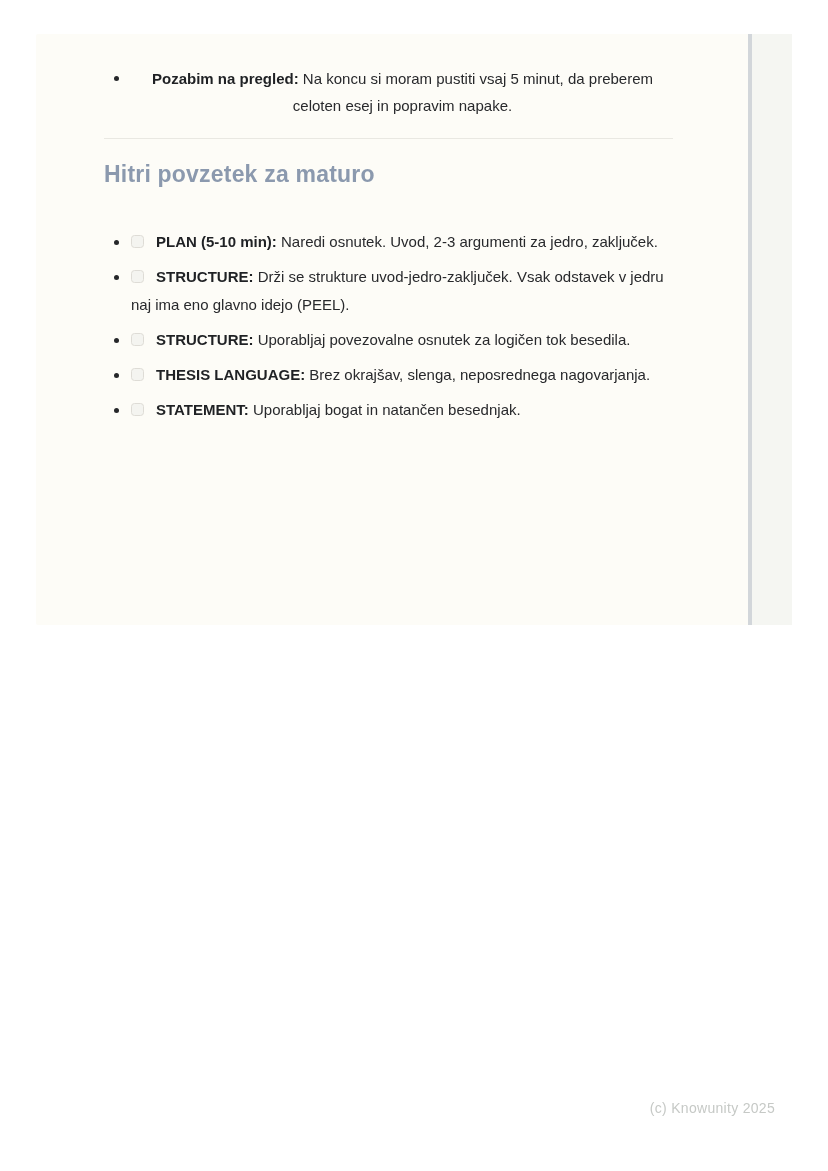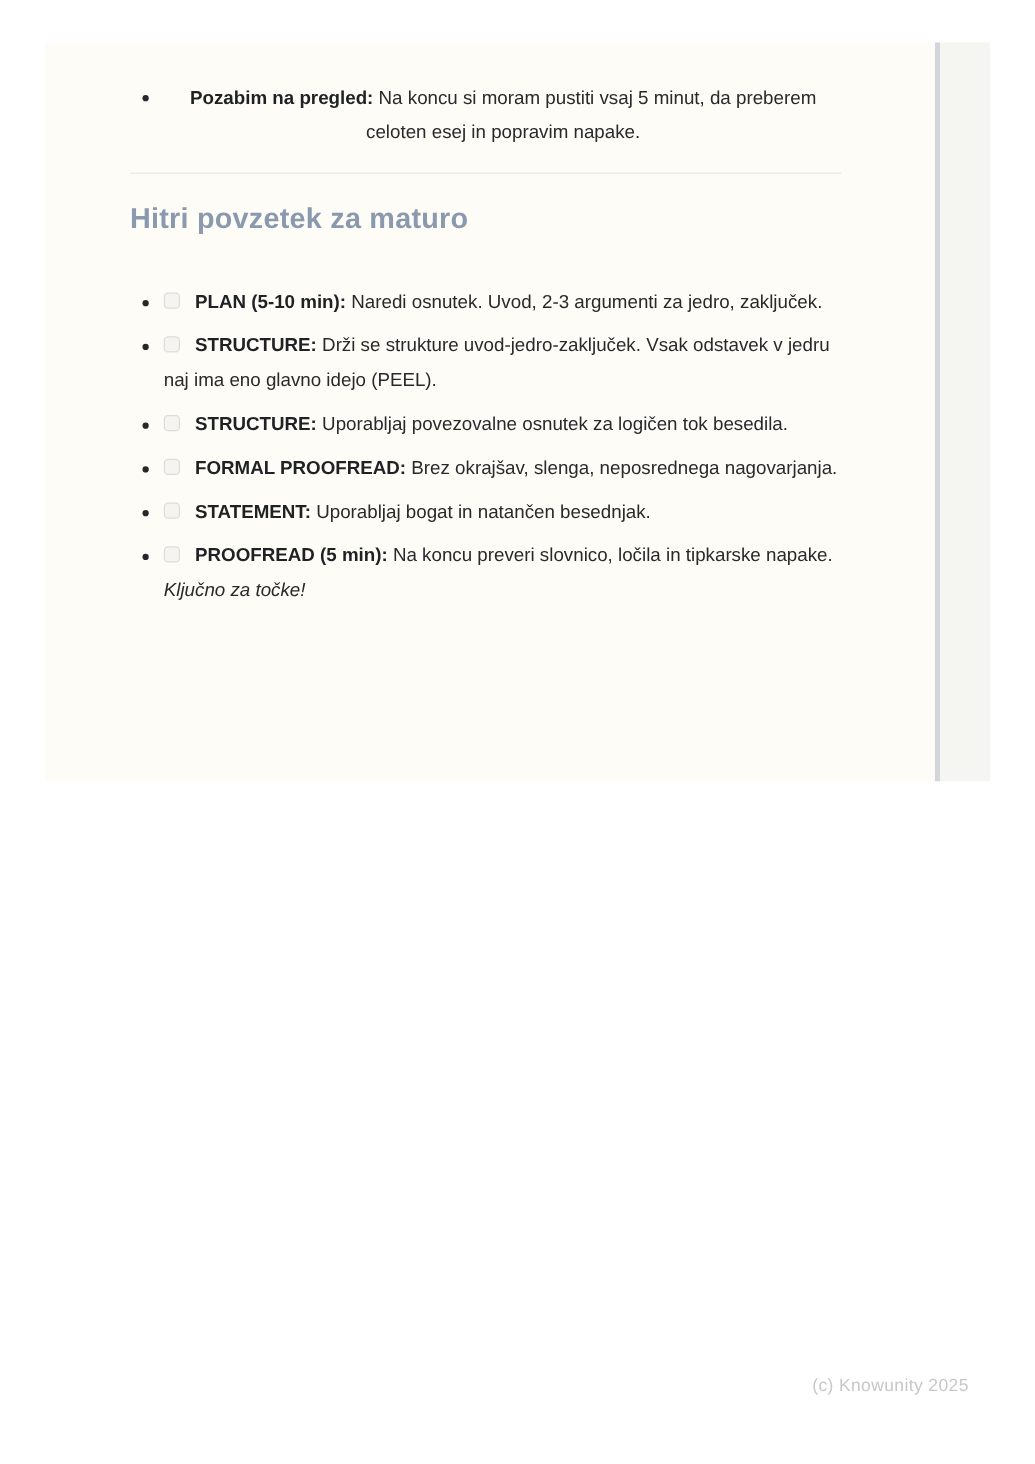--- a/index.html
+++ b/index.html
@@ -169,36 +169,30 @@
 
 
       <li class="doc-li">
         <span class="bullet-dot"></span>
         <span class="checkbox"></span><span class="item-label">STRUCTURE:</span>
         <span>Uporabljaj povezovalne osnutek za logičen tok besedila.</span>
       </li>
 
       <li class="doc-li">
         <span class="bullet-dot"></span>
-        <span class="checkbox"></span><span class="item-label">FORMAL PROOFREAD:</span>
+        <span class="checkbox"></span><span class="item-label">THESIS LANGUAGE:</span>
         <span>Brez okrajšav, slenga, neposrednega nagovarjanja.</span>
       </li>
 
       <li class="doc-li">
         <span class="bullet-dot"></span>
         <span class="checkbox"></span><span class="item-label">STATEMENT:</span>
         <span>Uporabljaj bogat in natančen besednjak.</span>
       </li>
 
-      <li class="doc-li">
-        <span class="bullet-dot"></span>
-        <span class="checkbox"></span><span class="item-label">PROOFREAD (5 min):</span>
-        <span>Na koncu preveri slovnico, ločila in tipkarske napake.</span>
-        <em class="key-note">Ključno za točke!</em>
-      </li>
 
     </ul>
   </div>
 
   <div class="scroll-track"></div>
   <div class="scroll-thumb"></div>
 </div>
 
 <div class="footer-credit">(c) Knowunity 2025</div>
 

